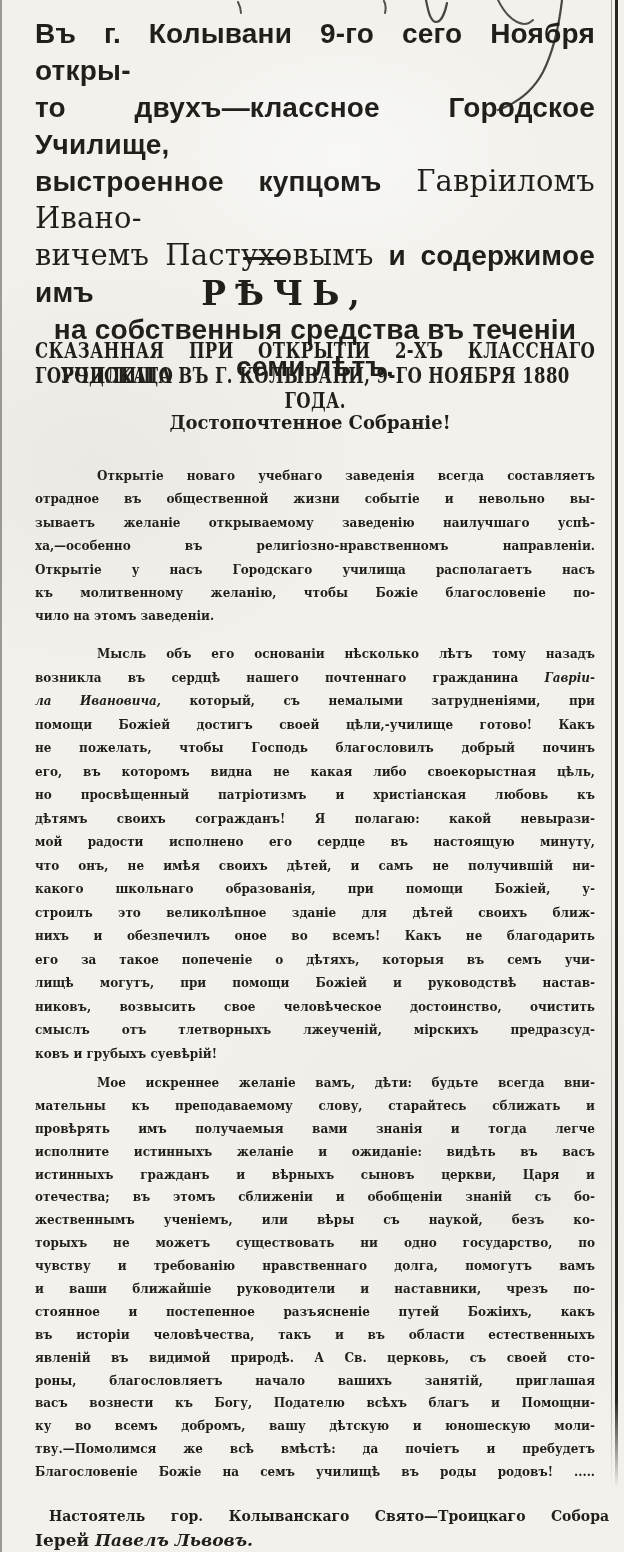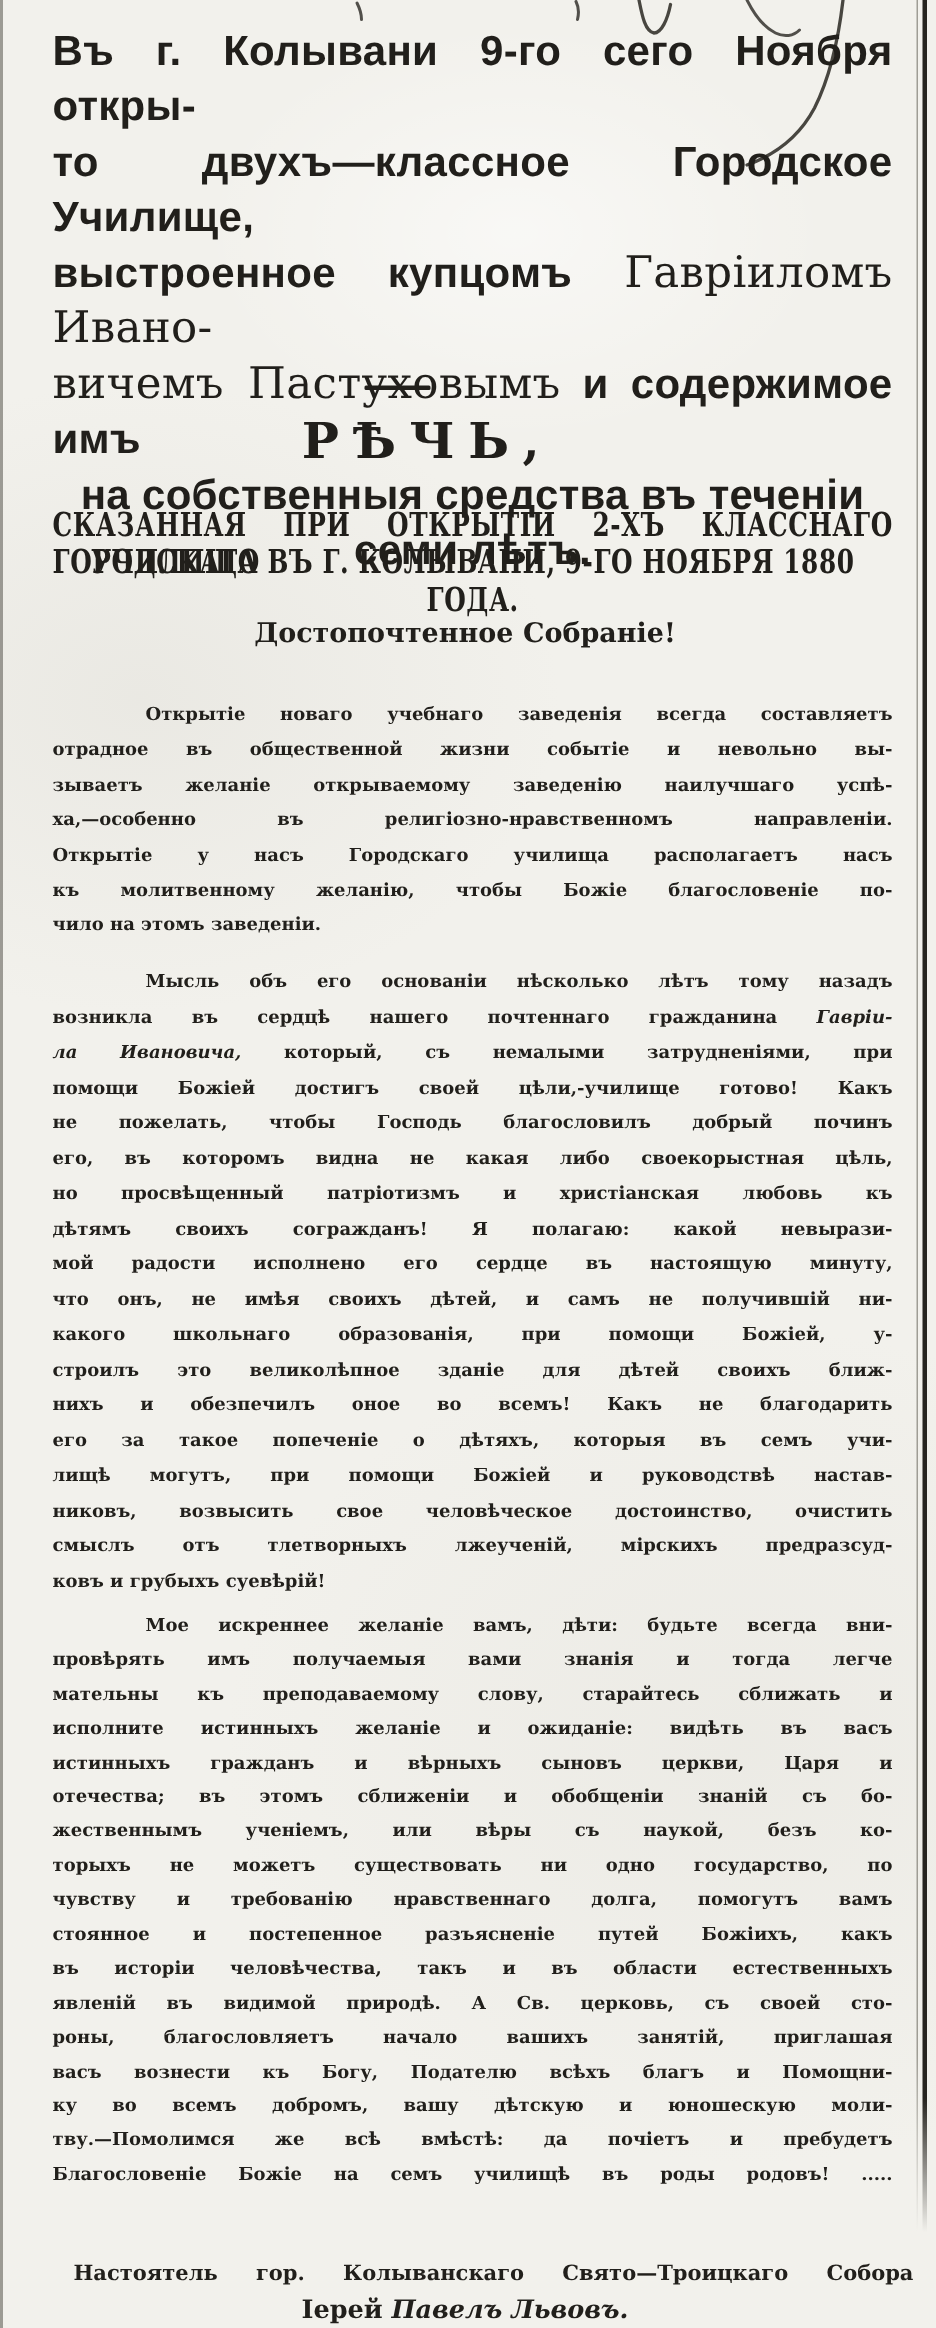--- a/index.html
+++ b/index.html
@@ -54,21 +54,21 @@
   .para .line.ind{padding-left:62px;}
   .p1{top:465px;}   .p1 .line{height:23.4px;line-height:23.4px;}
   .p2{top:643px;}   .p2 .line{height:23.5px;line-height:23.5px;}
   .p3{top:1072px;}  .p3 .line{height:22.9px;line-height:22.9px;}
   .it{font-style:italic;}
 
   .footer1{position:absolute;left:49px;top:1505px;width:560px;
     font-weight:700;font-size:14px;line-height:22px;
     text-align:justify;text-align-last:justify;}
   .footer2{position:absolute;left:35px;top:1529px;width:550px;
-    text-align:center;font-weight:700;font-size:17px;line-height:22px;}
+    text-align:left;font-weight:700;font-size:17px;line-height:22px;}
 </style>
 </head>
 <body>
 
 <div class="page">
 
   <div class="edge-left"></div>
   <div class="rule-right-thin"></div>
   <div class="rule-right"></div>
 
@@ -128,28 +128,29 @@
     <div class="line">нихъ и обезпечилъ  оное во всемъ!  Какъ не  благодарить</div>
     <div class="line">его  за такое попеченіе о дѣтяхъ,  которыя въ семъ  учи-</div>
     <div class="line">лищѣ  могутъ, при помощи  Божіей и руководствѣ настав-</div>
     <div class="line">никовъ, возвысить свое человѣческое достоинство, очистить</div>
     <div class="line">смыслъ  отъ тлетворныхъ  лжеученій,  мірскихъ предразсуд-</div>
     <div class="line end">ковъ и грубыхъ суевѣрій!</div>
   </div>
 
   <div class="para p3">
     <div class="line ind">Мое искреннее желаніе вамъ, дѣти: будьте всегда вни-</div>
+    <div class="line">мательны къ преподаваемому слову, старайтесь сближать и</div>
     <div class="line">провѣрять имъ  получаемыя вами  знанія  и тогда  легче</div>
-    <div class="line">мательны къ преподаваемому слову, старайтесь сближать и</div>
     <div class="line">исполните  истинныхъ желаніе и ожиданіе:  видѣть въ васъ</div>
     <div class="line">истинныхъ  гражданъ и вѣрныхъ  сыновъ церкви, Царя и</div>
     <div class="line">отечества; въ этомъ  сближеніи и обобщеніи знаній съ бо-</div>
     <div class="line">жественнымъ  ученіемъ, или  вѣры  съ  наукой,  безъ  ко-</div>
     <div class="line">торыхъ  не можетъ существовать ни одно  государство, по</div>
     <div class="line">чувству и требованію нравственнаго  долга, помогутъ вамъ</div>
+    <div class="line">и ваши  ближайшіе руководители и наставники, чрезъ по-</div>
     <div class="line">стоянное  и постепенное разъясненіе  путей Божіихъ, какъ</div>
     <div class="line">въ исторіи человѣчества,  такъ и въ области  естественныхъ</div>
     <div class="line">явленій въ видимой природѣ. А Св. церковь, съ своей сто-</div>
     <div class="line">роны,  благословляетъ начало вашихъ  занятій, приглашая</div>
     <div class="line">васъ вознести къ Богу, Подателю всѣхъ благъ и Помощни-</div>
     <div class="line">ку во всемъ добромъ, вашу  дѣтскую и юношескую  моли-</div>
     <div class="line">тву.—Помолимся же  всѣ вмѣстѣ: да почіетъ и  пребудетъ</div>
     <div class="line">Благословеніе Божіе на семъ училищѣ въ роды родовъ! .....</div>
   </div>
 

